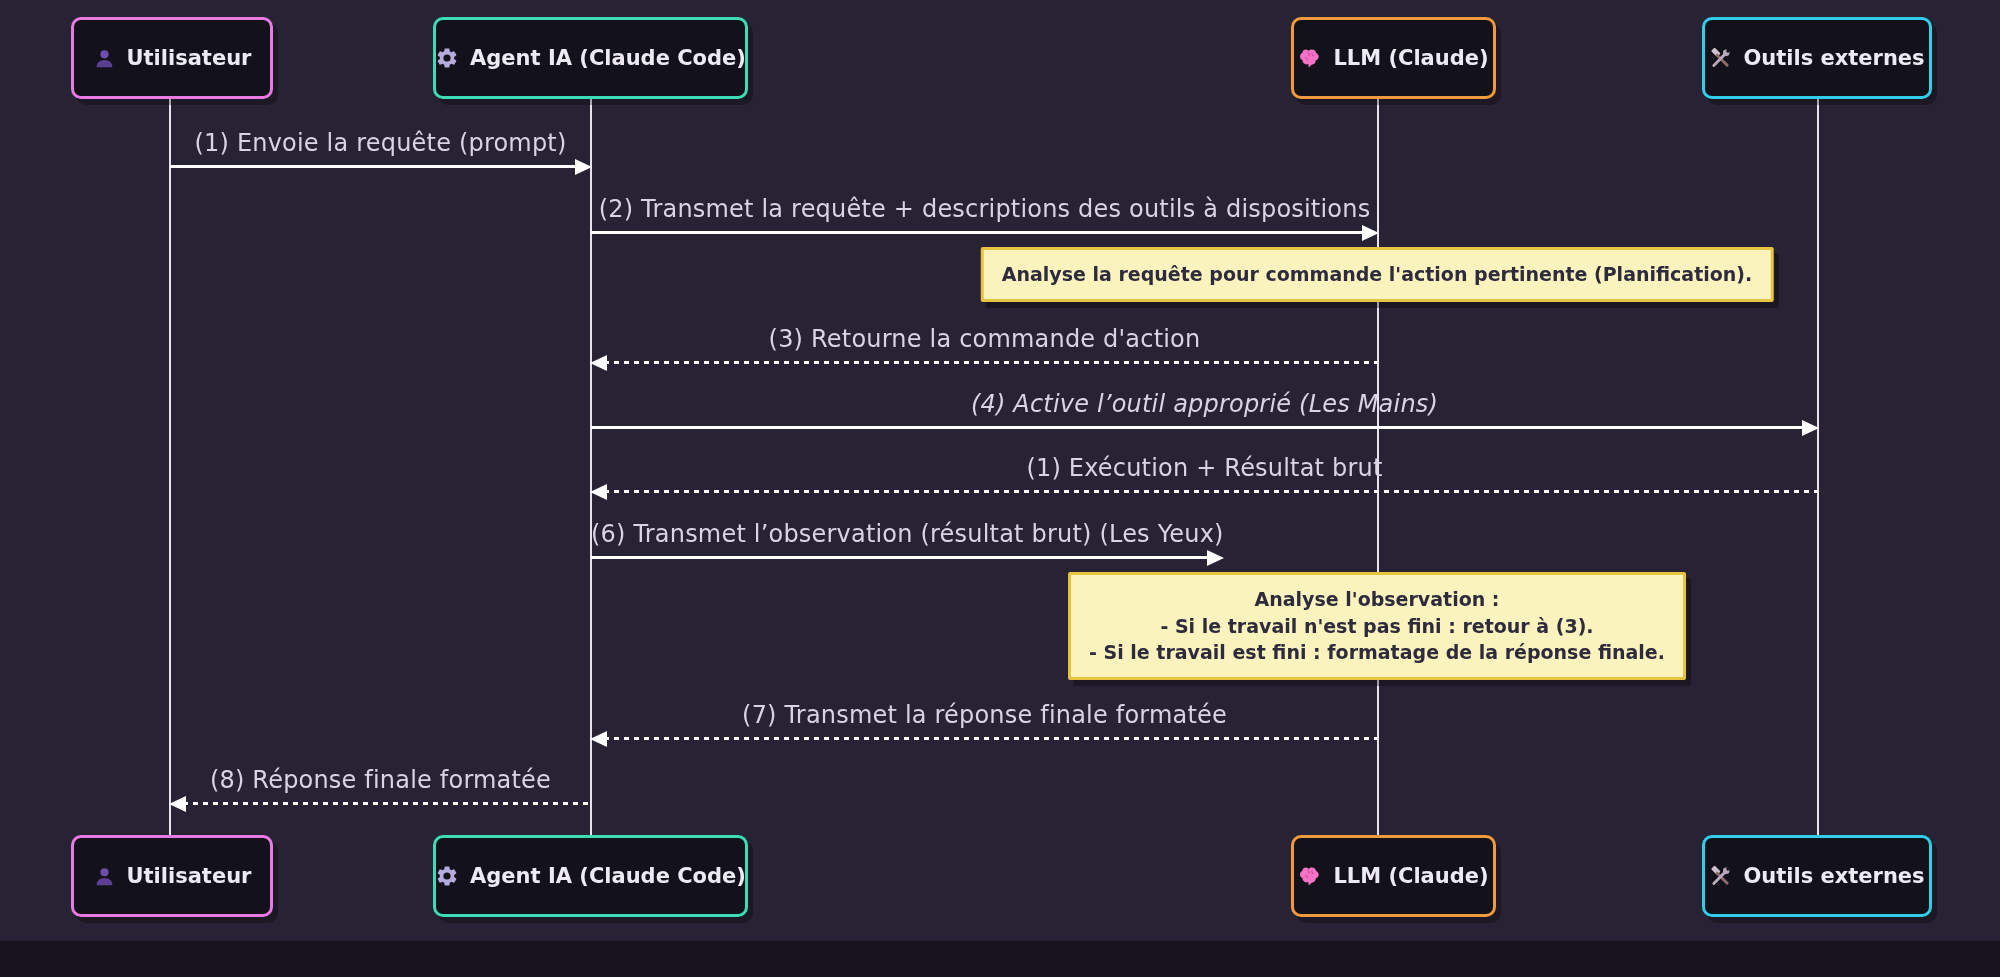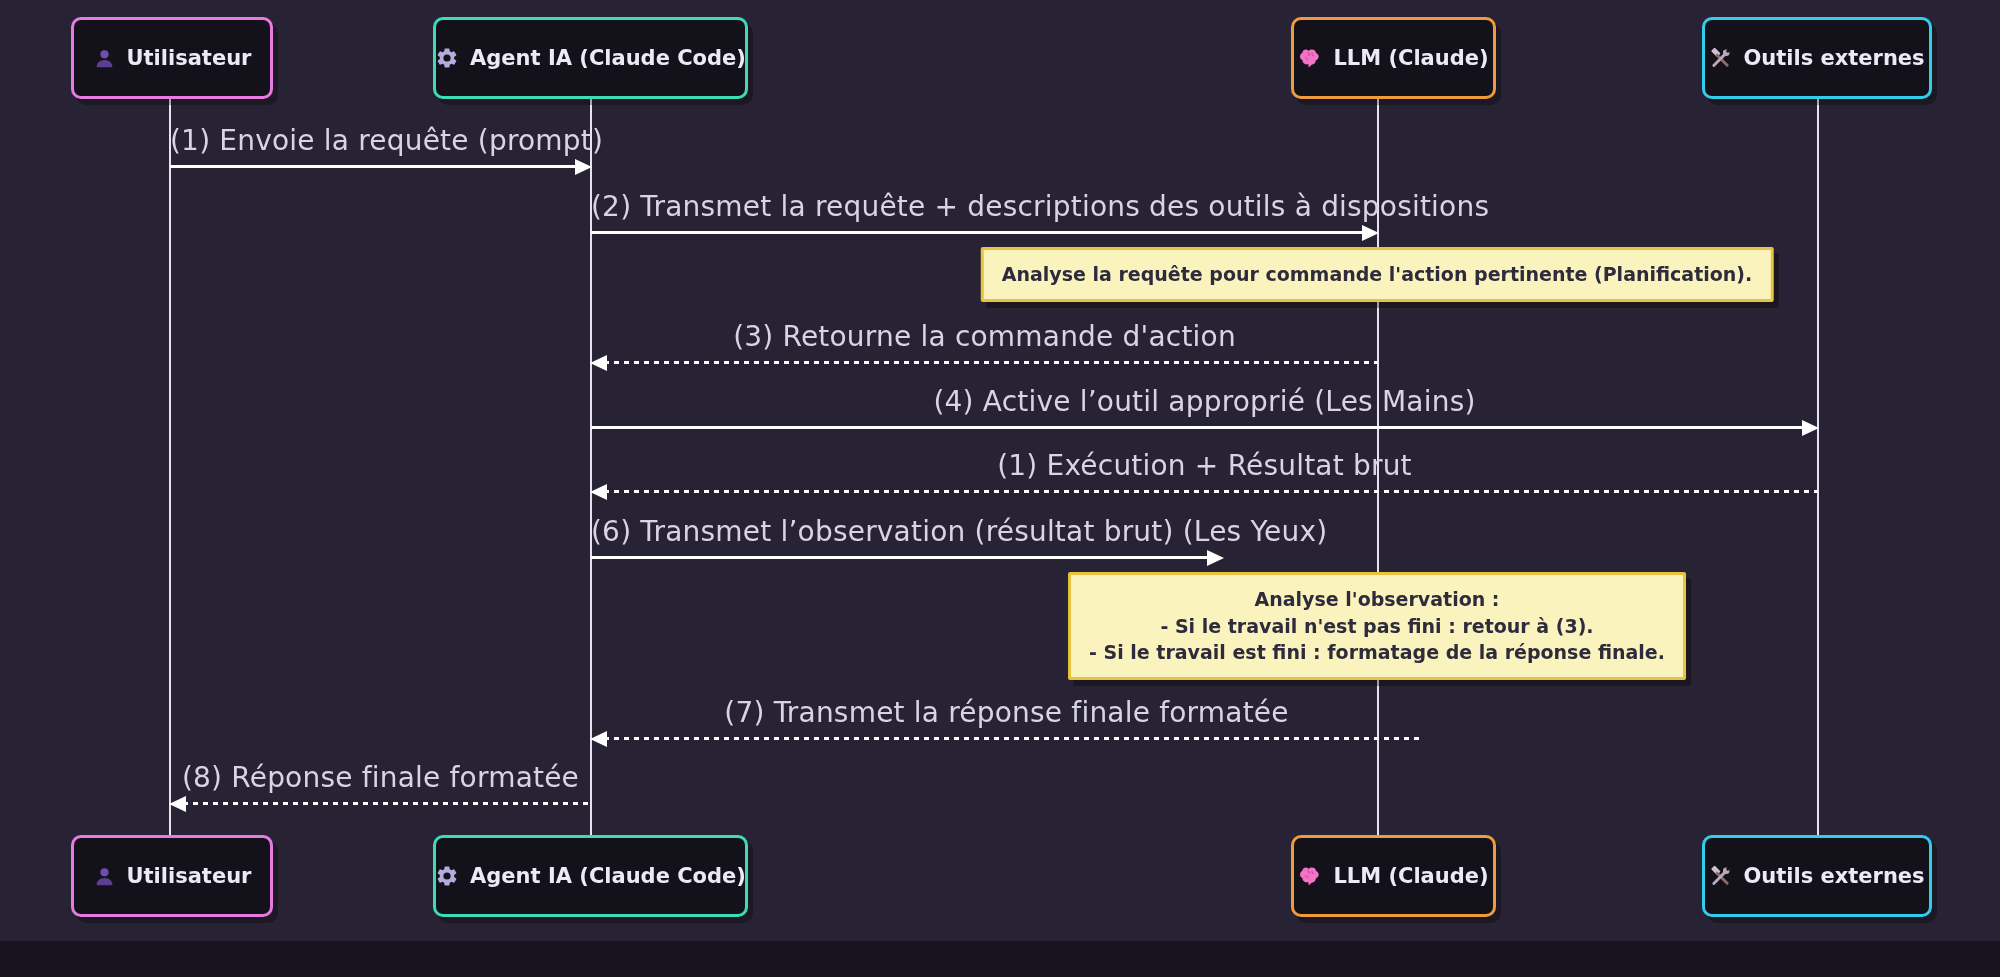--- a/index.html
+++ b/index.html
@@ -22,41 +22,41 @@
   .a2{left:433px;width:315px;border-color:#3cdcb4;}
   .a3{left:1275px;width:205px;border-color:#f09a3e;margin-left:16px;}
   .a4{left:1702px;width:230px;border-color:#31cdea;}
   
   .lifeline{position:absolute;top:99px;height:736px;width:2px;background:#e6e3ef;}
   .l1{left:169px;} .l2{left:590px;} .l3{left:1377px;} .l4{left:1817px;}
   
   .msg{position:absolute;height:40px;}
   .msg .lbl{
     position:absolute;left:0;right:0;bottom:11px;text-align:center;
-    color:#d8d4e4;font-size:28px;letter-spacing:.2px;white-space:nowrap;
+    color:#d8d4e4;font-size:24px;letter-spacing:.2px;white-space:nowrap;
   }
   .msg .line{position:absolute;left:0;right:0;bottom:0;height:3px;background:#fff;}
   .msg.dotted .line{
     background:repeating-linear-gradient(90deg,#fff 0 5px,transparent 5px 10px);
   }
   .msg .head{
     position:absolute;bottom:-7px;width:0;height:0;
     border-top:8px solid transparent;border-bottom:8px solid transparent;
   }
   .msg.right .head{right:-1px;border-left:17px solid #fff;}
   .msg.right .line{right:13px;}
   .msg.left .head{left:-1px;border-right:17px solid #fff;}
   .msg.left .line{left:13px;}
   .m1{left:170px;width:421px;top:128px;}
   .m2{left:591px;width:787px;top:194px;}
   .m3{left:591px;width:787px;top:324px;}
-  .m4{left:591px;width:1227px;top:389px;}
+  .m4{left:591px;width:1227px;top:389px;font-style:italic;}
   .m5{left:591px;width:1227px;top:453px;}
   .m6{left:591px;width:632px;top:519px;}
-  .m7{left:591px;width:787px;top:700px;padding-left:44px;}
+  .m7{left:591px;width:787px;top:700px;}
   .m8{left:170px;width:421px;top:765px;}
   
   .note{
     position:absolute;box-sizing:border-box;width:max-content;
     background:#faf3bd;border:3px solid #e8c33f;border-radius:2px;
     color:#2e2b3d;font-weight:700;font-size:19px;text-align:center;
     padding:11px 18px;white-space:pre-line;line-height:1.4;
     box-shadow:5px 6px 0 rgba(0,0,0,.32);
   }
   .n1{left:1377px;top:247px;transform:translateX(-50%);}

